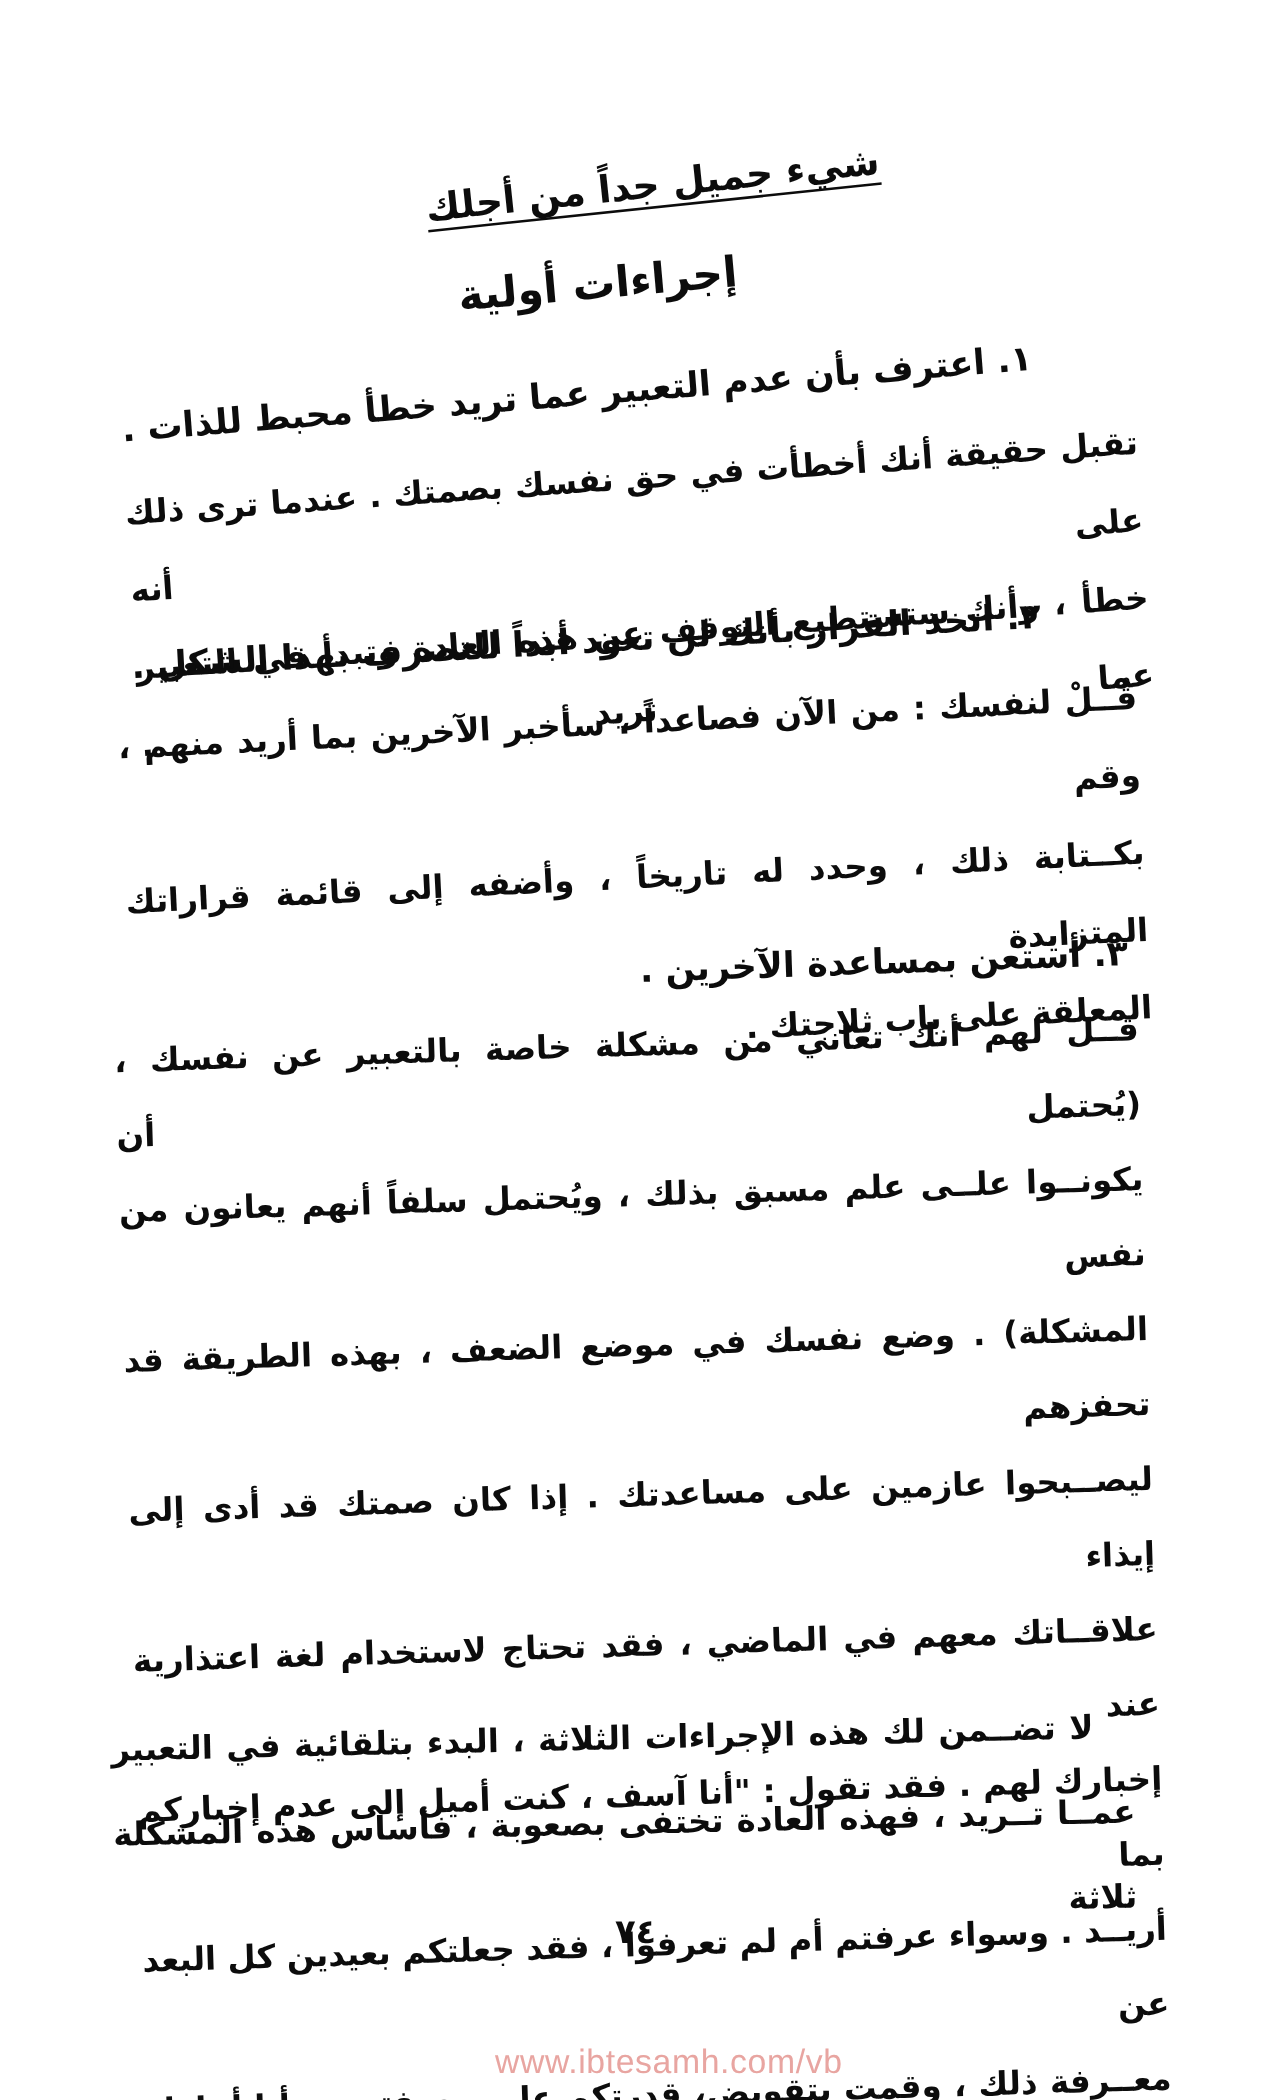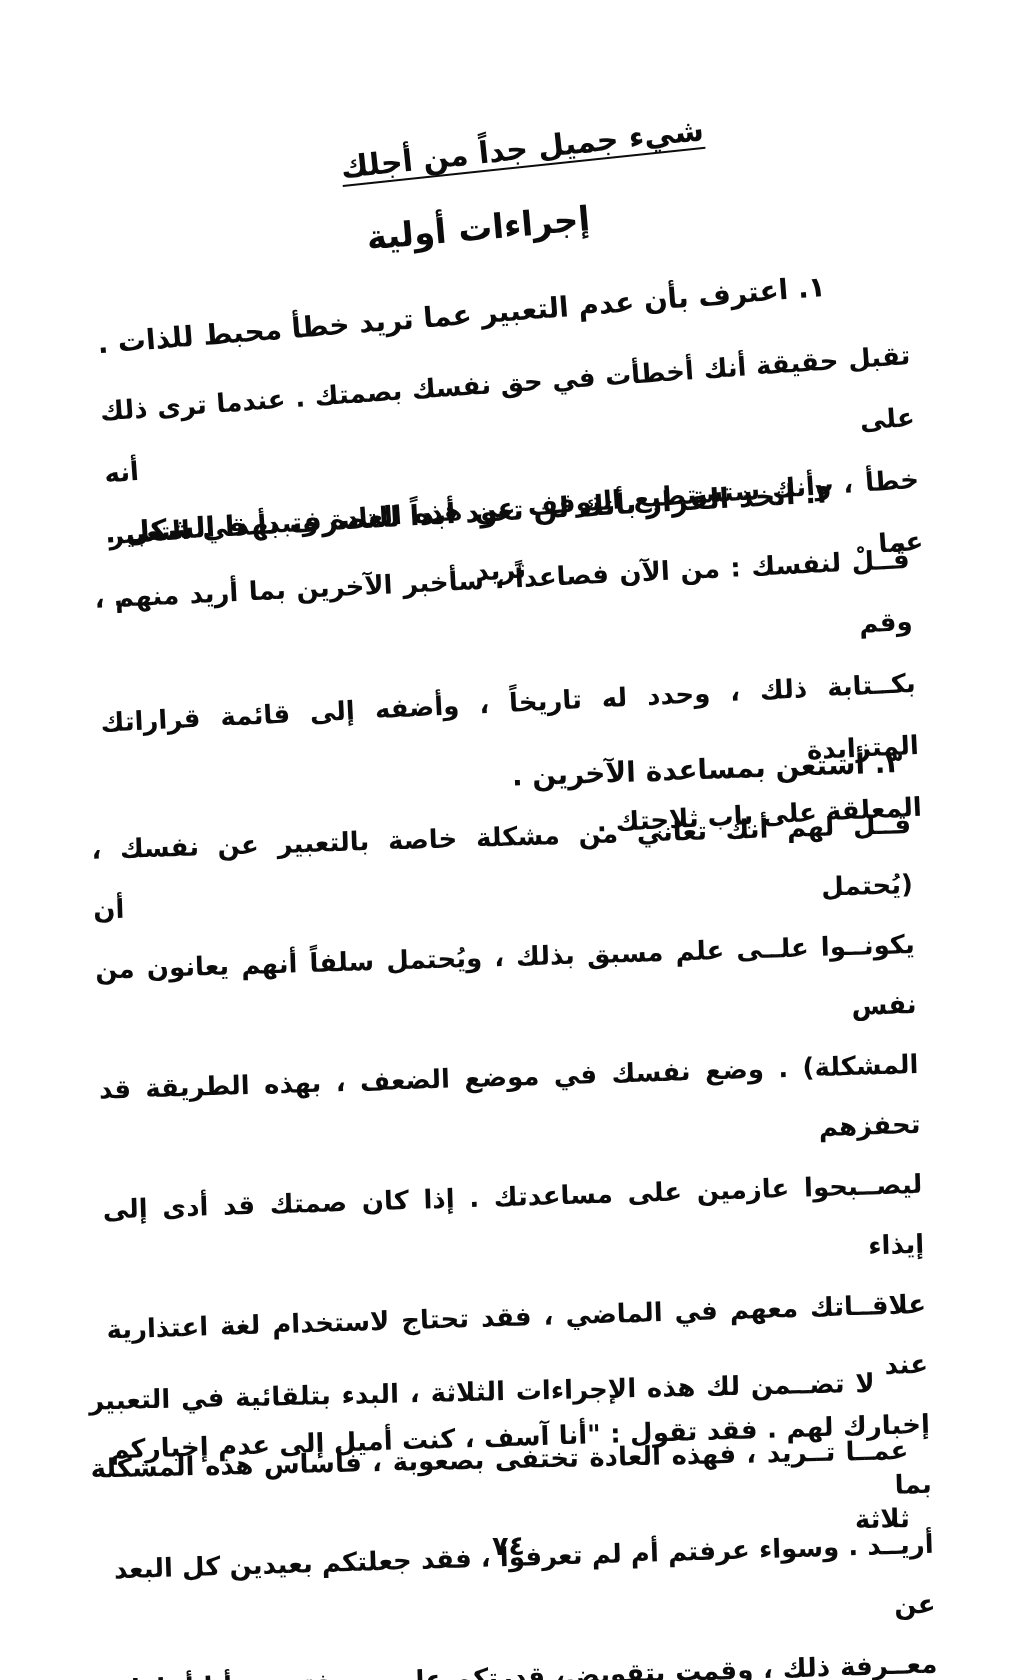--- a/index.html
+++ b/index.html
@@ -116,14 +116,15 @@
 
   </div>
 
   <div class="block para p4">
     <div class="line indent-first">لا تضــمن لك هذه الإجراءات الثلاثة ، البدء بتلقائية في التعبير</div>
     <div class="line">عمــا تــريد ، فهذه العادة تختفى بصعوبة ، فأساس هذه المشكلة ثلاثة</div>
   </div>
 
   <div class="block page-number">٧٤</div>
 
+  <div class="block watermark">www.ibtesamh.com/vb</div>
 
 </div>
 
 </body></html>

